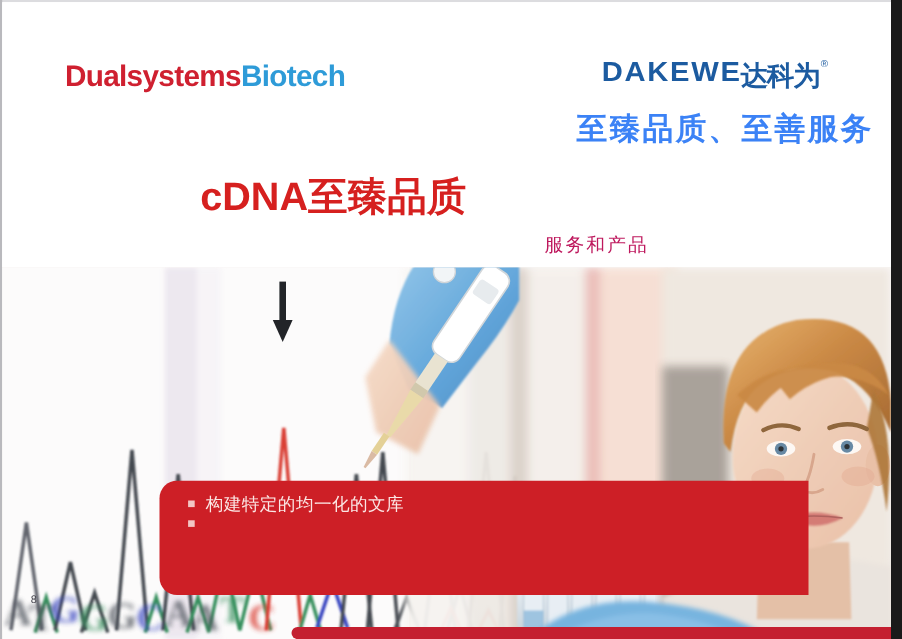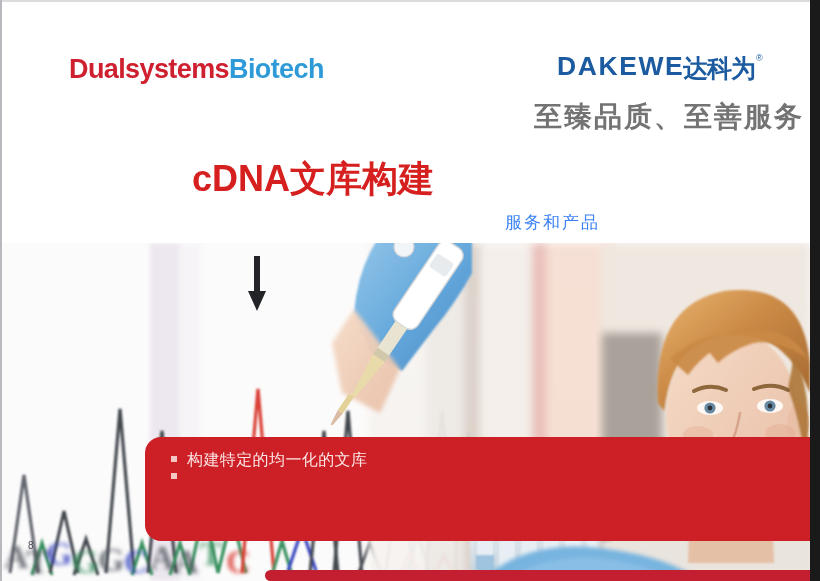--- a/index.html
+++ b/index.html
@@ -40,21 +40,21 @@
   .edge-top {
     position: absolute;
     left: 0; top: 0;
     width: 820px; height: 2px;
     background: #dcdcdf;
   }
 
   
   .header {
     position: absolute;
-    left: 12px; top: 2px;
+    left: 2px; top: 2px;
     width: 808px; height: 241px;
     background: #ffffff;
   }
 
   .ds-logo {
     position: absolute;
     left: 57px; top: 52px;
     font-family: "Liberation Sans", sans-serif;
     font-weight: bold;
     font-size: 27px;
@@ -95,21 +95,21 @@
     margin-left: 1px;
     margin-top: 1px;
   }
 
   .dk-tagline {
     position: absolute;
     left: 522px; top: 96px;
     font-family: "Liberation Serif", serif;
     font-weight: bold;
     font-size: 28px;
-    color: #737373;
+    color: #3b82f6;
     letter-spacing: 2px;
     white-space: nowrap;
   }
 
   .slide-title {
     position: absolute;
     left: 180px; top: 153px;
     font-family: "Liberation Sans", sans-serif;
     font-weight: bold;
     font-size: 36px;
@@ -120,21 +120,21 @@
   .slide-title .cn {
     font-family: "Liberation Serif", serif;
     color: #d6201f;
   }
 
   .slide-subtitle {
     position: absolute;
     left: 493px; top: 209px;
     font-family: "Liberation Serif", serif;
     font-size: 17px;
-    color: #3b82f6;
+    color: #be185d;
     letter-spacing: 2px;
     white-space: nowrap;
   }
 
   
   .photo {
     position: absolute;
     left: 2px; top: 243px;
     width: 808px; height: 338px;
     overflow: hidden;
@@ -150,21 +150,21 @@
     font-family: "Liberation Sans", sans-serif;
     font-size: 10px;
     color: #4a4a52;
     z-index: 6;
   }
 
   
   .callout {
     position: absolute;
     left: 145px; top: 437px;
-    width: 665px; height: 104px;
+    width: 590px; height: 104px;
     background: #cd1f26;
     border-top-left-radius: 16px;
     border-bottom-left-radius: 16px;
     z-index: 5;
     box-sizing: border-box;
     padding: 11px 0 0 26px;
   }
   .bullet-row {
     display: flex;
     align-items: baseline;
@@ -214,21 +214,21 @@
     </div>
 
     <div class="dk-logo">
       <span class="dk-latin">DAKEWE</span>
       <span class="dk-cn">达科为</span>
       <span class="dk-reg">®</span>
     </div>
 
     <div class="dk-tagline">至臻品质、至善服务</div>
 
-    <div class="slide-title"><span>cDNA</span><span class="cn">文库构建</span></div>
+    <div class="slide-title"><span>cDNA</span><span class="cn">至臻品质</span></div>
 
     <div class="slide-subtitle">服务和产品</div>
   </div>
 
   <div class="photo">
     <svg width="808" height="338" viewBox="0 0 808 338" xmlns="http://www.w3.org/2000/svg">
       <defs>
         <linearGradient id="bgWall" x1="0" y1="0" x2="0" y2="1">
           <stop offset="0%" stop-color="#fbfafa"></stop>
           <stop offset="60%" stop-color="#f4f1ee"></stop>

